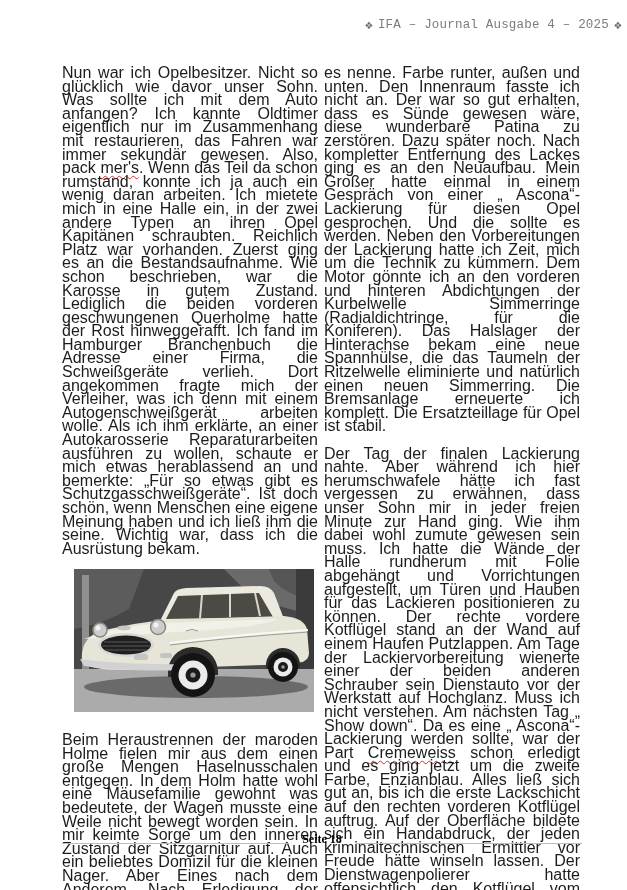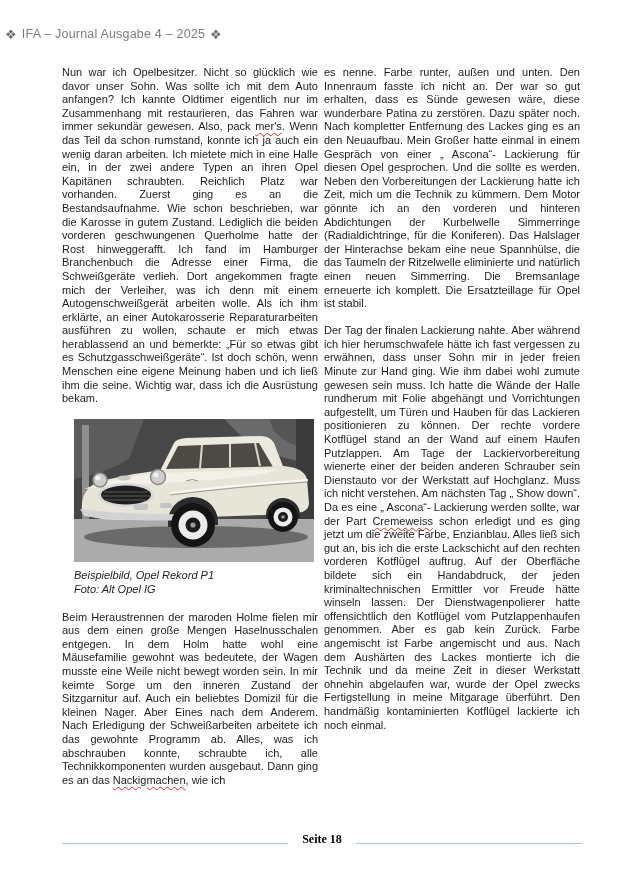--- a/index.html
+++ b/index.html
@@ -5,40 +5,41 @@
   html,body{margin:0;padding:0;}
   .page{
     position:relative;
     width:627px;height:890px;
     background:#ffffff;
     overflow:hidden;
     font-family:"Liberation Sans",sans-serif;
     color:#1c1c1c;
   }
   .header{
-    position:absolute;top:27px;left:0;right:0;
-    text-align:left;
+    position:absolute;top:17px;left:0;right:0;
+    text-align:right;
     font-size:12.5px;
     color:#7c7c7c;
     letter-spacing:.2px;
+    font-family:Liberation Mono, monospace;
   }
   .ornament{
     color:#6f6f6f;
     font-size:13px;
     vertical-align:-1px;
     padding:0 5px;
   }
   .columns{
     position:absolute;top:66px;left:62px;
     display:flex;gap:6px;
   }
   .col{width:256px;}
   .col p{
     margin:0 0 13.6px 0;
-    font-size:11px;
+    font-size:16px;
     line-height:13.6px;
     text-align:justify;
   }
   .squiggle{
     text-decoration-line:underline;
     text-decoration-style:wavy;
     text-decoration-color:#e02b2b;
     text-decoration-thickness:1px;
     text-underline-offset:2px;
   }
@@ -136,21 +137,20 @@
         <circle cx="119" cy="106" r="14.5" fill="#ebebeb"></circle>
         <circle cx="119" cy="106" r="7.5" fill="#1b1b1b"></circle>
         <circle cx="119" cy="106" r="2.6" fill="#9c9c9c"></circle>
 
         <circle cx="209" cy="98" r="15" fill="#141414"></circle>
         <circle cx="209" cy="98" r="9.5" fill="#ebebeb"></circle>
         <circle cx="209" cy="98" r="5" fill="#1b1b1b"></circle>
         <circle cx="209" cy="98" r="1.8" fill="#9c9c9c"></circle>
       </svg>
 
-      <p class="caption"><span>Beispielbild, Opel Rekord P1</span><br><span>Foto: Alt Opel IG</span></p>
       <div class="caption-gap"></div>
 
       <p><span>Beim Heraustrennen der maroden Holme fielen mir aus dem einen große Mengen Haselnusschalen entgegen. In dem Holm hatte wohl eine Mäusefamilie gewohnt was bedeutete, der Wagen musste eine Weile nicht bewegt worden sein. In mir keimte Sorge um den inneren Zustand der Sitzgarnitur auf. Auch ein beliebtes Domizil für die kleinen Nager. Aber Eines nach dem Anderem. Nach Erledigung der Schweißarbeiten arbeitete ich das gewohnte Programm ab. Alles, was ich abschrauben konnte, schraubte ich, alle Technikkomponenten wurden ausgebaut. Dann ging es an das </span><span class="squiggle">Nackigmachen</span><span>, wie ich</span></p>
     </div>
 
     <div class="col">
       <p>es nenne. Farbe runter, außen und unten. Den Innenraum fasste ich nicht an. Der war so gut erhalten, dass es Sünde gewesen wäre, diese wunderbare Patina zu zerstören. Dazu später noch. Nach kompletter Entfernung des Lackes ging es an den Neuaufbau. Mein Großer hatte einmal in einem Gespräch von einer „ Ascona“- Lackierung für diesen Opel gesprochen. Und die sollte es werden. Neben den Vorbereitungen der Lackierung hatte ich Zeit, mich um die Technik zu kümmern. Dem Motor gönnte ich an den vorderen und hinteren Abdichtungen der Kurbelwelle Simmerringe (Radialdichtringe, für die Koniferen). Das Halslager der Hinterachse bekam eine neue Spannhülse, die das Taumeln der Ritzelwelle eliminierte und natürlich einen neuen Simmerring. Die Bremsanlage erneuerte ich komplett. Die Ersatzteillage für Opel ist stabil.</p>
 
       <p><span>Der Tag der finalen Lackierung nahte. Aber während ich hier herumschwafele hätte ich fast vergessen zu erwähnen, dass unser Sohn mir in jeder freien Minute zur Hand ging. Wie ihm dabei wohl zumute gewesen sein muss. Ich hatte die Wände der Halle rundherum mit Folie abgehängt und Vorrichtungen aufgestellt, um Türen und Hauben für das Lackieren positionieren zu können. Der rechte vordere Kotflügel stand an der Wand auf einem Haufen Putzlappen. Am Tage der Lackiervorbereitung wienerte einer der beiden anderen Schrauber sein Dienstauto vor der Werkstatt auf Hochglanz. Muss ich nicht verstehen. Am nächsten Tag „ Show down“. Da es eine „ Ascona“- Lackierung werden sollte, war der Part </span><span class="squiggle">Cremeweiss</span><span> schon erledigt und es ging jetzt um die zweite Farbe, Enzianblau. Alles ließ sich gut an, bis ich die erste Lackschicht auf den rechten vorderen Kotflügel auftrug. Auf der Oberfläche bildete sich ein Handabdruck, der jeden kriminaltechnischen Ermittler vor Freude hätte winseln lassen. Der Dienstwagenpolierer hatte offensichtlich den Kotflügel vom Putzlappenhaufen genommen. Aber es gab kein Zurück. Farbe angemischt ist Farbe angemischt und aus. Nach dem Aushärten des Lackes montierte ich die Technik und da meine Zeit in dieser Werkstatt ohnehin abgelaufen war, wurde der Opel zwecks Fertigstellung in meine Mitgarage überführt. Den handmäßig kontaminierten Kotflügel lackierte ich noch einmal.</span></p>
     </div>

